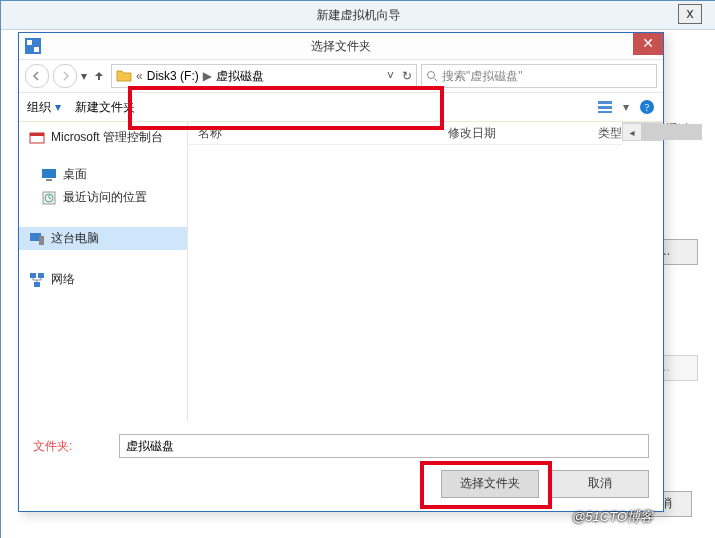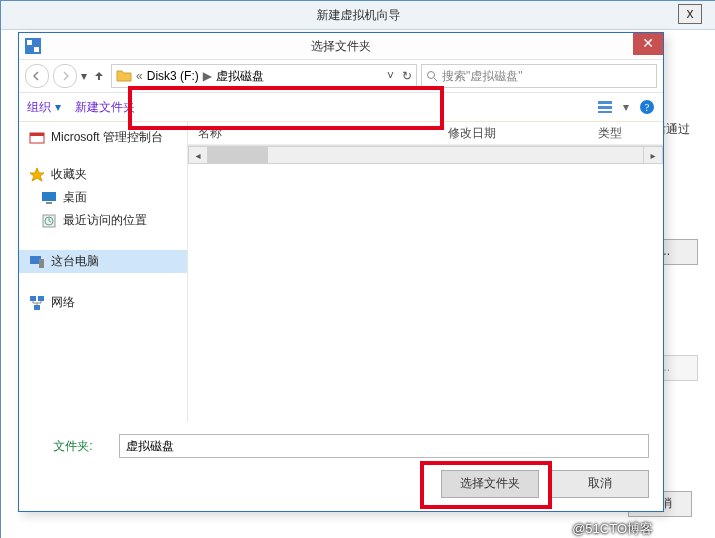--- a/index.html
+++ b/index.html
@@ -25,56 +25,56 @@
 .crumb{flex:0 0 auto;width:296px;height:22px;border:1px solid #cfcfcf;background:#fff;display:flex;align-items:center;padding:0 4px;gap:4px;position:relative}
 .crumb span.sep{color:#666}
 .crumb .drop{position:absolute;right:22px;color:#555}
 .crumb .reload{position:absolute;right:4px;color:#555}
 .folder-ico{width:16px;height:16px}
 .search{flex:1;height:22px;border:1px solid #cfcfcf;background:#fff;display:flex;align-items:center;padding:0 4px;color:#888}
 .search svg{margin-right:4px}
 
 
 .toolbar{height:28px;border-bottom:1px solid #f0e6cf;display:flex;align-items:center;padding:0 8px;gap:14px;background:#fff}
-.toolbar .link{color:#6d28d9}
+.toolbar .link{color:#000000}
 .toolbar .drop-tri{color:#1a6fc9;margin-left:-10px}
 .tb-right{margin-left:auto;display:flex;gap:10px;align-items:center}
 .tb-icon{width:16px;height:16px}
 
 
 .main{display:flex;height:300px}
 .side{width:168px;border-right:1px solid #e7e7e7;padding:4px 0;overflow:hidden}
 .side .item{display:flex;align-items:flex-end;gap:6px;padding:3px 8px 3px 22px;color:#252525}
 .side .item.root{padding-left:10px}
 .side .hdr{font-weight:normal}
 .side .sel{background:#cfe5f9}
-.content{flex:1;display:flex;flex-direction:column}
+.content{flex:1;display:flex;flex-direction:row}
 .cols{height:22px;border-bottom:1px solid #eee;display:flex;align-items:center;color:#4a4a4a}
 .cols div{padding-left:10px}
 .c-name{width:240px}.c-date{width:140px}.c-type{flex:1}
 .empty{flex:1;display:flex;justify-content:center;padding-top:20px;color:#6a6a6a}
 
 .hscroll{height:18px;border-top:1px solid #e1e1e1;display:flex;align-items:center;background:#f4f4f4}
 .hscroll .arrow{width:18px;height:16px;background:#efefef;border:1px solid #d0d0d0;display:flex;align-items:center;justify-content:center;font-size:10px;color:#555}
 .hscroll .track{flex:1;height:16px;background:#efefef;border:1px solid #d0d0d0;border-left:none;border-right:none;position:relative}
 .hscroll .thumb{position:absolute;left:0;top:0;height:100%;width:60px;background:#cfcfcf}
 
 
 .bottom{padding:12px 14px 0 14px}
 .row{display:flex;align-items:center;gap:6px;margin-bottom:12px}
-.row label{width:80px;text-align:center;color:#15803d}
+.row label{width:80px;text-align:left;color:#ef4444}
 .row input{flex:1;height:22px;border:1px solid #b7b7b7;padding:0 6px;font-size:12px}
 .btnrow{display:flex;justify-content:flex-end;gap:12px}
 .btn{width:96px;height:26px;border:1px solid #adadad;background:#e9e9e9;line-height:24px;text-align:center;color:#333}
 .btn.active{background:#dcdcdc}
 
 
 .hi{position:absolute;border:4px solid #e3001b;pointer-events:none}
 
-.watermark{position:absolute;right:6px;bottom:0;color:#fff;font-size:13px;text-shadow:0 0 3px #000, 0 0 3px #000}
+.watermark{position:absolute;right:6px;bottom:12px;color:#fff;font-style:italic;font-size:13px;text-shadow:0 0 3px #000, 0 0 3px #000}
 
 
 svg{display:block}
 </style>
 </head>
 <body>
 
 <div class="stage">
 
   <div class="wiz">
@@ -157,26 +157,20 @@
     <div class="main">
       <div class="side">
         <div class="item root">
           <svg width="16" height="16" viewBox="0 0 16 16">
               <rect x="1" y="3" width="14" height="10" fill="#fff" stroke="#c33"></rect>
               <rect x="1" y="3" width="14" height="3" fill="#c33"></rect>
             </svg>
           <span>Microsoft 管理控制台</span>
         </div>
         <div style="height:14px"></div>
-        <div class="item root hdr">
-          <svg width="16" height="16" viewBox="0 0 16 16">
-              <path d="M8 1l2 5h5l-4 3 2 5-5-3-5 3 2-5-4-3h5z" fill="#f4b400" stroke="#d49a00"></path>
-            </svg>
-          <span>收藏夹</span>
-        </div>
         <div class="item">
           <svg width="16" height="16" viewBox="0 0 16 16">
               <rect x="1" y="2" width="14" height="9" fill="#2a7dc7"></rect>
               <rect x="5" y="12" width="6" height="2" fill="#888"></rect>
             </svg>
           <span>桌面</span>
         </div>
         <div class="item">
           <svg width="16" height="16" viewBox="0 0 16 16">
               <rect x="2" y="2" width="12" height="12" fill="#eee" stroke="#999"></rect>

